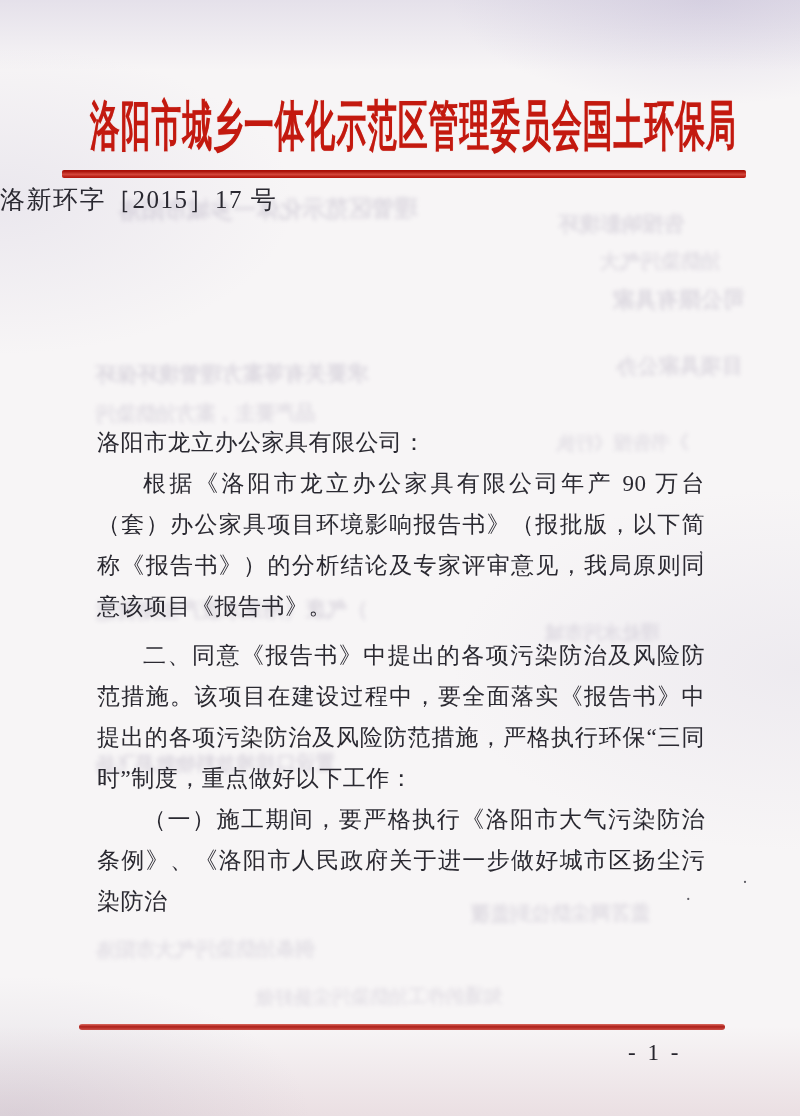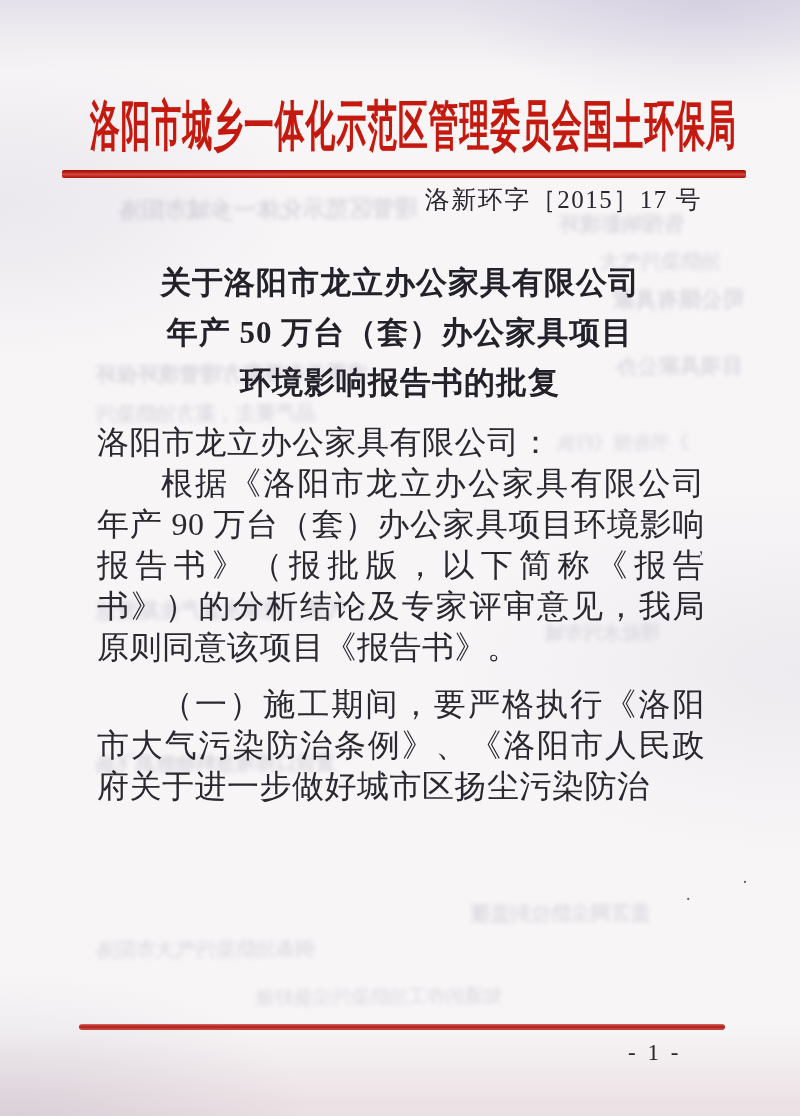--- a/index.html
+++ b/index.html
@@ -28,38 +28,38 @@
     transform:scaleX(0.55);transform-origin:0 50%;
     text-shadow:0 0 1px rgba(195,25,15,0.55);
   }
   .red-rule{
     position:absolute;top:170px;left:62px;width:684px;height:8px;
     background:linear-gradient(to bottom,#a91108 15%,#d4463a 55%,#b51910 90%);
     border-radius:2px;
   }
   .doc-number{
     position:absolute;top:183px;left:0;right:98px;
-    text-align:right;font-size:25px;color:#2a2931;letter-spacing:1.5px;
+    font-size:25px;color:#2a2931;letter-spacing:1.5px;
   }
   
   .doc-title{
     position:absolute;top:258px;left:0;width:800px;
     text-align:center;font-size:31px;line-height:50px;
     font-weight:bold;color:#23222b;letter-spacing:1px;margin:0;
   }
   
   .doc-body{
     position:absolute;top:422px;left:97px;width:608px;
-    font-size:32px;line-height:41px;color:#2a2931;
+    font-size:23px;line-height:41px;color:#2a2931;
     text-align:justify;letter-spacing:0.5px;
   }
   .doc-body p{margin:0;}
   .doc-body p.para{text-indent:2em;}
   .doc-body p.mt{margin-top:8px;}
-  .doc-body p.mt-sm{margin-top:16px;font-family:Liberation Serif, serif;}
+  .doc-body p.mt-sm{margin-top:0;font-family:Liberation Serif, serif;}
   
   .bottom-rule{
     position:absolute;top:1024px;left:79px;width:646px;height:6px;
     background:linear-gradient(to bottom,#da6a60,#ae201a 45%,#cc5048);
     border-radius:3px;
   }
   .page-number{
     position:absolute;top:1040px;left:628px;
     font-size:23px;color:#26252d;letter-spacing:3px;white-space:nowrap;
   }
@@ -99,29 +99,25 @@
       <span class="speck" style="left: 742px; top: 872px;">·</span>
       <span class="speck" style="left: 686px; top: 884px;">.</span>
     </div>
 
   <header>
     <div class="agency">洛阳市城乡一体化示范区管理委员会国土环保局</div>
     <div class="red-rule"></div>
     <div class="doc-number">洛新环字［2015］17 号</div>
   </header>
 
-  <h1 class="doc-title">
-    <span>关于洛阳市龙立办公家具有限公司</span><br>
-    <span>年产 50 万台（套）办公家具项目</span><br>
-    <span>环境影响报告书的批复</span>
-  </h1>
 
   <main class="doc-body">
     <p class="salutation">洛阳市龙立办公家具有限公司：</p>
     <p class="para">根据《洛阳市龙立办公家具有限公司年产 90 万台（套）办公家具项目环境影响报告书》（报批版，以下简称《报告书》）的分析结论及专家评审意见，我局原则同意该项目《报告书》。</p>
+    <p class="para mt">二、同意《报告书》中提出的各项污染防治及风险防范措施。该项目在建设过程中，要全面落实《报告书》中提出的各项污染防治及风险防范措施，严格执行环保“三同时”制度，重点做好以下工作：</p>
     <p class="para mt-sm">（一）施工期间，要严格执行《洛阳市大气污染防治条例》、《洛阳市人民政府关于进一步做好城市区扬尘污染防治</p>
   </main>
 
   <footer>
     <div class="bottom-rule"></div>
     <div class="page-number">- 1 -</div>
   </footer>
 
 </div>
 

